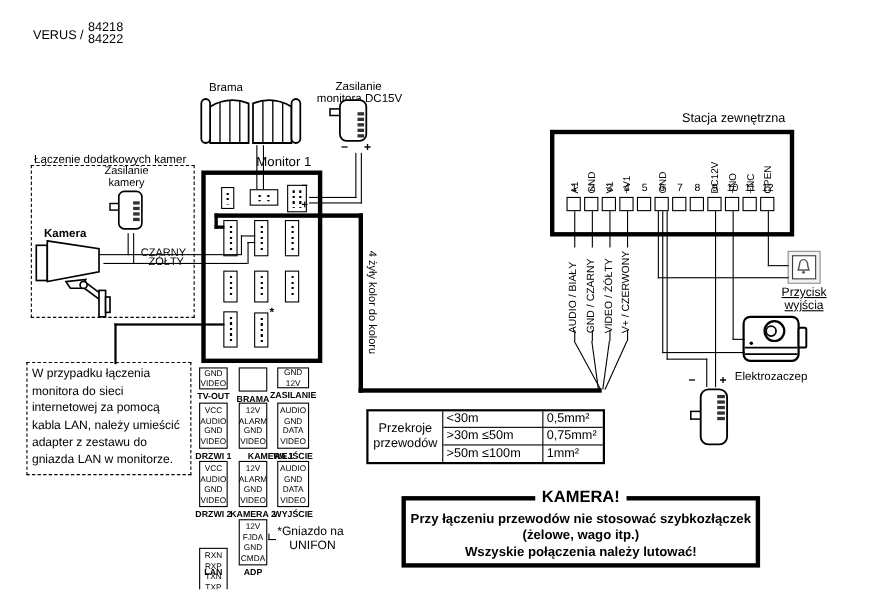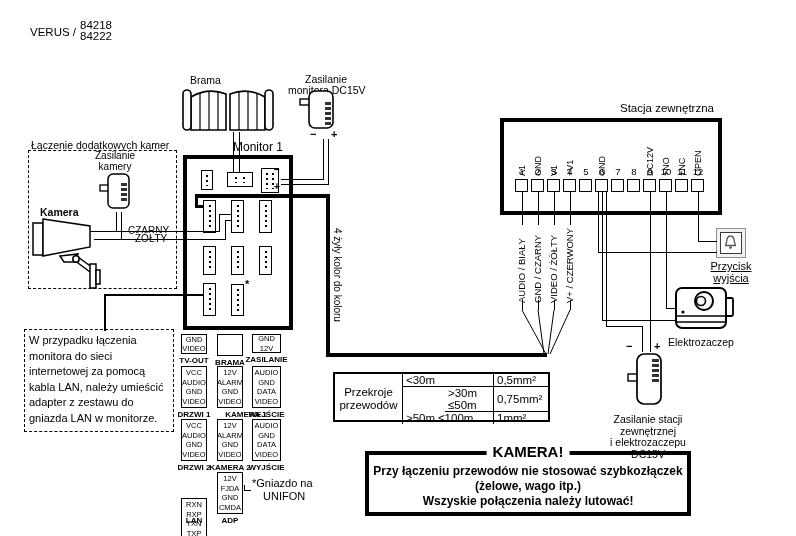--- a/index.html
+++ b/index.html
@@ -325,35 +325,29 @@
     <rect x="0" y="22" width="10" height="7" fill="#fff" stroke="#000" stroke-width="1.4"></rect>
     <rect x="9" y="2" width="24" height="50" rx="7" fill="#fff" stroke="#000" stroke-width="1.7"></rect>
     <g fill="#333">
         <rect x="24" y="7" width="7" height="3"></rect>
         <rect x="24" y="12" width="7" height="3"></rect>
         <rect x="24" y="17" width="7" height="3"></rect>
         <rect x="24" y="22" width="7" height="3"></rect>
         <rect x="24" y="27" width="7" height="3"></rect>
       </g>
   </svg>
-  <div class="lbl ctr" style="left:592px;top:414px;width:112px;font-size:10.5px;line-height:11.5px;">
-    <div>Zasilanie stacji</div>
-    <div>zewnętrznej</div>
-    <div>i elektrozaczepu</div>
-    <div>DC15V</div>
-  </div>
 
   <div id="xsec" style="left:333px;top:372px;width:213px;height:46px;">
     <div class="hd">
       <div>Przekroje</div>
       <div>przewodów</div>
     </div>
   <div class="c" style="grid-column: 2;">&lt;30m</div>
       <div class="c v" style="grid-column: 3;">0,5mm²</div>
-      <div class="c" style="grid-column: 2; margin-left: 42px;">&gt;30m ≤50m</div>
+      <div class="c" style="grid-column: 2;">&gt;30m ≤50m</div>
       <div class="c v" style="grid-column: 3;">0,75mm²</div>
       <div class="c last" style="grid-column: 2;">&gt;50m ≤100m</div>
       <div class="c v last" style="grid-column: 3;">1mm²</div>
     </div>
 
   <div id="warn" style="left:365px;top:451px;width:318px;height:57px;">
     <div class="title">KAMERA!</div>
     <div style="padding-top:9px;">
       <div><span>Przy łączeniu przewodów </span><span class="u">nie stosować szybkozłączek</span></div>
       <div>(żelowe, wago itp.)</div>

